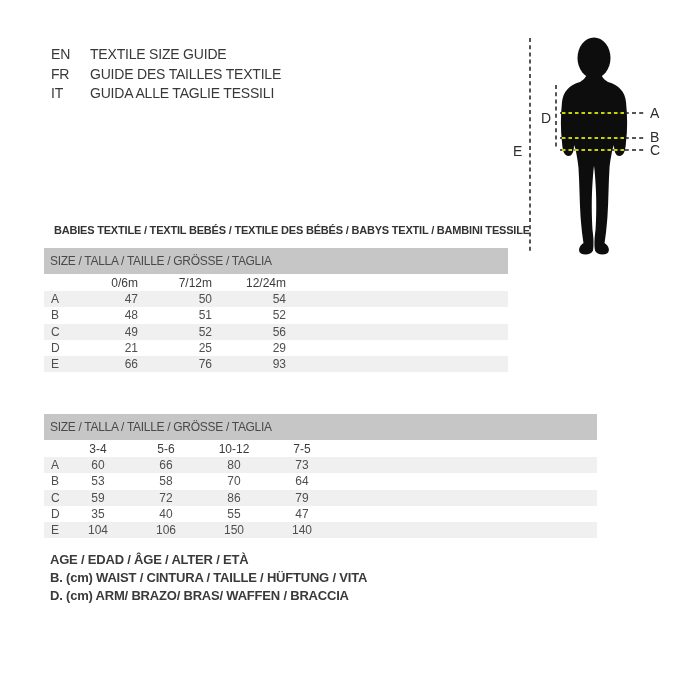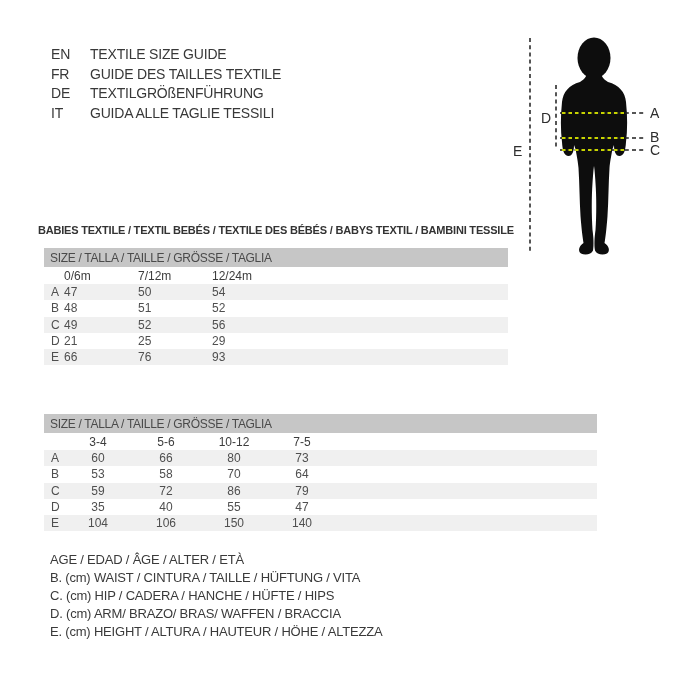--- a/index.html
+++ b/index.html
@@ -24,55 +24,51 @@
   .dash-accent { stroke-width:1.9; stroke-dasharray:3.5 3; fill:none; }
   .fig-label { font-family:"Liberation Sans", sans-serif; font-size:14px; fill:#2d2d2d; }
 
   
   .t-title {
     position:absolute; font-size:11px; font-weight:bold; color:#333333;
     letter-spacing:-0.2px; white-space:nowrap;
   }
   .stable { position:absolute; }
   .t-band {
-    height:19px; background:#c6c6c6; display:flex; align-items:center;
+    height:26px; background:#c6c6c6; display:flex; align-items:center;
     padding-left:6px; box-sizing:border-box; font-size:12px; color:#4a4a4a;
     letter-spacing:-0.3px; white-space:nowrap;
   }
   .t-row { display:flex; height:16.3px; align-items:center; font-size:12px; color:#4f4f4f; }
   .t-row.sizes { height:17px; color:#3c3c3c; }
   .t-row.alt { background:#f0f0f0; }
   .c-lbl { width:20px; padding-left:7px; box-sizing:border-box; }
-  .babies .c-val { width:74px; text-align:left; }
+  .babies .c-val { width:74px; text-align:right; }
   .children .c-val { width:68px; text-align:center; }
 
   
-  .legend { position:absolute; left:50px; top:550px; }
+  .legend { position:absolute; left:50px; top:550px;font-weight:bold; }
   .legend-line {
     height:18.2px; display:flex; align-items:center; font-size:13px;
     color:#3a3a3a; letter-spacing:-0.2px; white-space:nowrap;
   }
 </style>
 </head>
 <body>
 
 <div id="canvas">
 
   <div class="lang-block">
     <div class="lang-row">
       <span class="lang-code">EN</span>
       <span class="lang-text">TEXTILE SIZE GUIDE</span>
     </div>
     <div class="lang-row">
       <span class="lang-code">FR</span>
       <span class="lang-text">GUIDE DES TAILLES TEXTILE</span>
-    </div>
-    <div class="lang-row">
-      <span class="lang-code">DE</span>
-      <span class="lang-text">TEXTILGRÖßENFÜHRUNG</span>
     </div>
     <div class="lang-row">
       <span class="lang-code">IT</span>
       <span class="lang-text">GUIDA ALLE TAGLIE TESSILI</span>
     </div>
   </div>
 
   <div class="figure-wrap">
     <svg width="165" height="235" viewBox="0 0 165 235" xmlns="http://www.w3.org/2000/svg">
 
@@ -101,21 +97,21 @@
       <line class="dash-accent" stroke="#c8d400" x1="57" y1="125" x2="119" y2="125"></line>
 
       <text class="fig-label" x="145" y="93">A</text>
       <text class="fig-label" x="145" y="117">B</text>
       <text class="fig-label" x="145" y="130">C</text>
       <text class="fig-label" x="36" y="98">D</text>
       <text class="fig-label" x="8" y="131">E</text>
     </svg>
   </div>
 
-  <div class="t-title" style="left:38px; top:224px;text-align:center;">BABIES TEXTILE / TEXTIL BEBÉS / TEXTILE DES BÉBÉS / BABYS TEXTIL  / BAMBINI TESSILE</div>
+  <div class="t-title" style="left:54px; top:224px;text-align:center;">BABIES TEXTILE / TEXTIL BEBÉS / TEXTILE DES BÉBÉS / BABYS TEXTIL  / BAMBINI TESSILE</div>
   <div class="stable babies" style="left:44px; top:248px; width:464px;">
     <div class="t-band">SIZE / TALLA / TAILLE / GRÖSSE / TAGLIA</div>
     <div class="t-row sizes">
       <span class="c-lbl"></span>
       <span class="c-val">0/6m</span>
       <span class="c-val">7/12m</span>
       <span class="c-val">12/24m</span>
     </div>
     <div class="t-row alt">
       <span class="c-lbl">A</span>
@@ -191,18 +187,16 @@
       <span class="c-val">104</span>
       <span class="c-val">106</span>
       <span class="c-val">150</span>
       <span class="c-val">140</span>
     </div>
   </div>
 
   <div class="legend">
     <div class="legend-line">AGE / EDAD / ÂGE / ALTER / ETÀ</div>
     <div class="legend-line">B. (cm) WAIST / CINTURA / TAILLE / HÜFTUNG / VITA</div>
-    <div class="legend-line">C. (cm) HIP / CADERA / HANCHE / HÜFTE / HIPS</div>
     <div class="legend-line">D. (cm) ARM/ BRAZO/ BRAS/ WAFFEN / BRACCIA</div>
-    <div class="legend-line">E. (cm) HEIGHT / ALTURA / HAUTEUR / HÖHE / ALTEZZA</div>
   </div>
 
 </div>
 
 </body></html>

